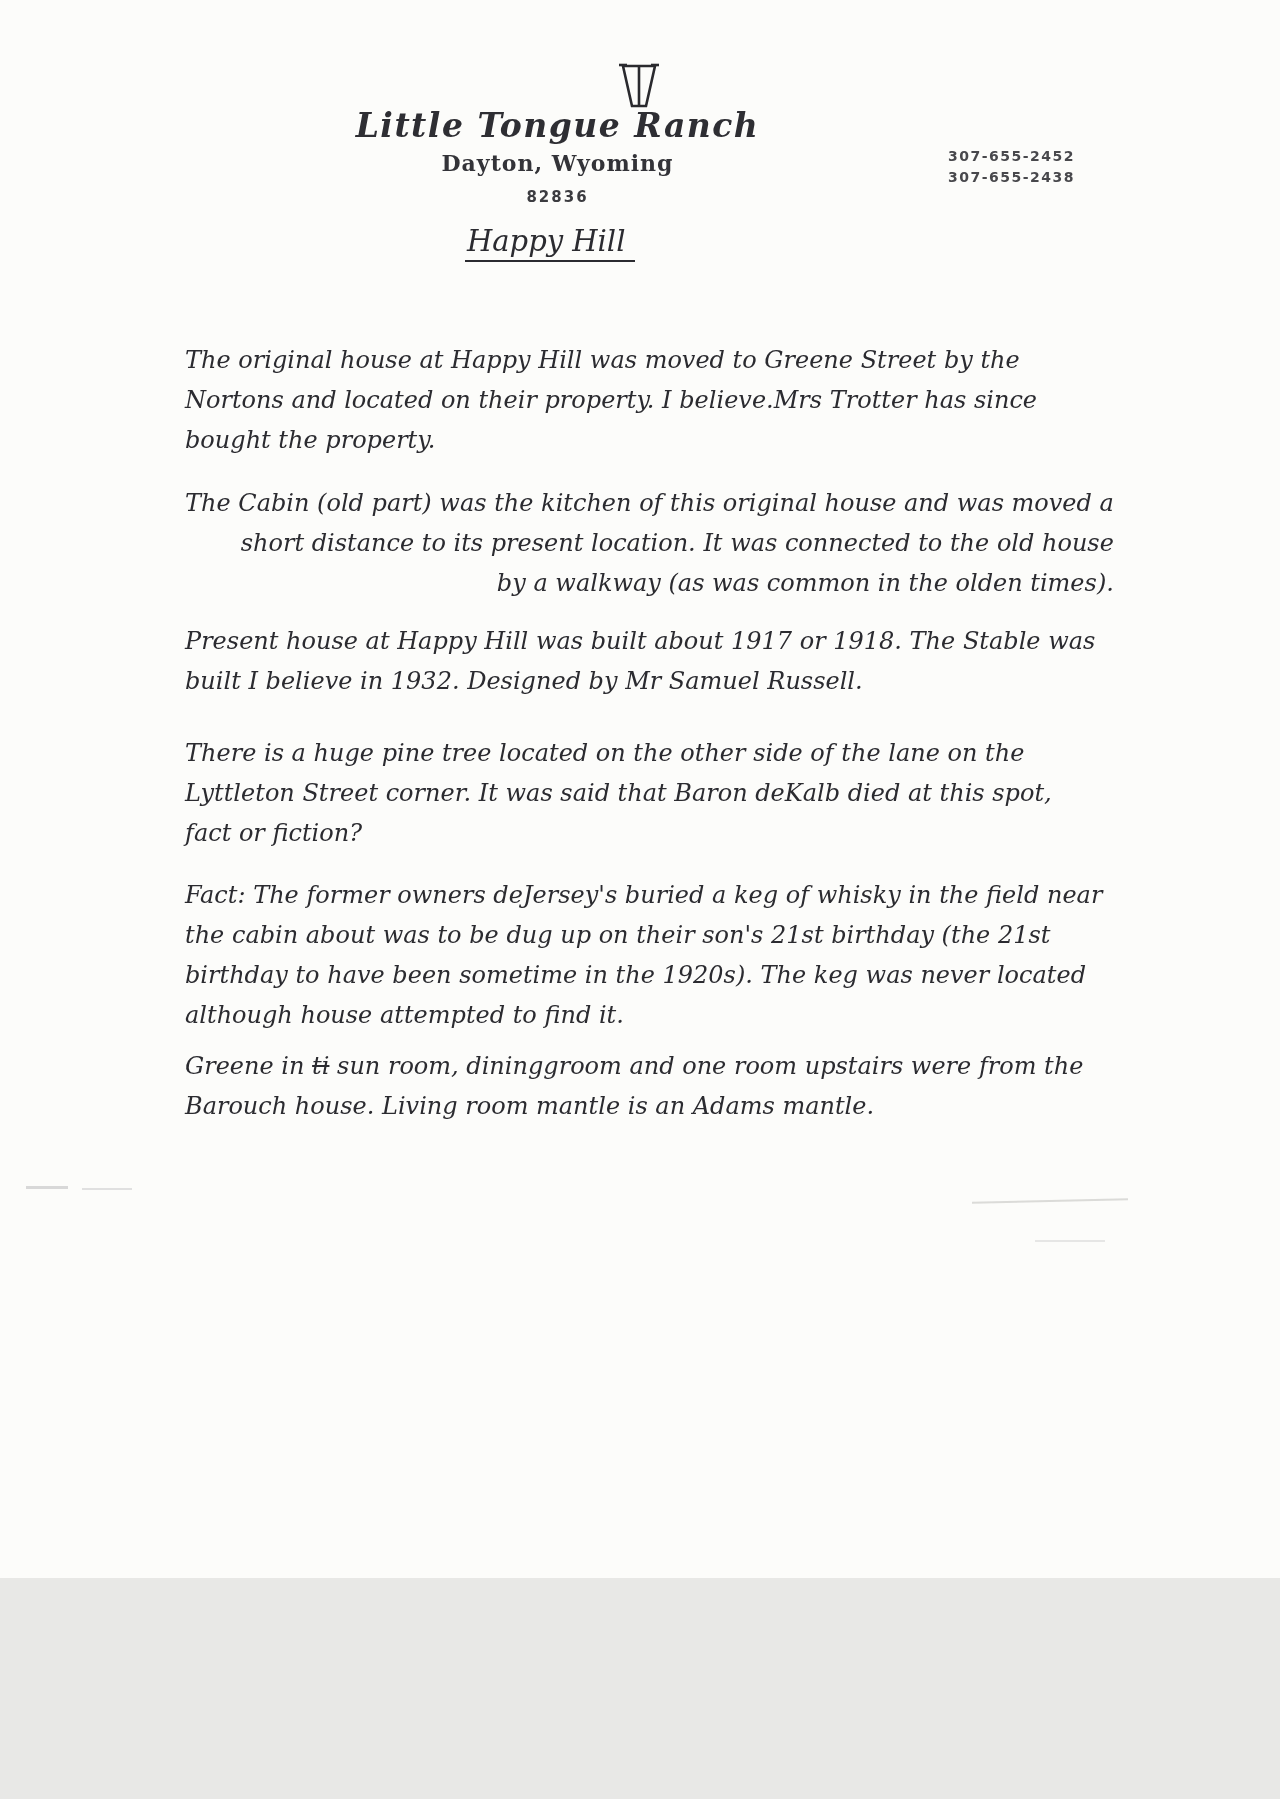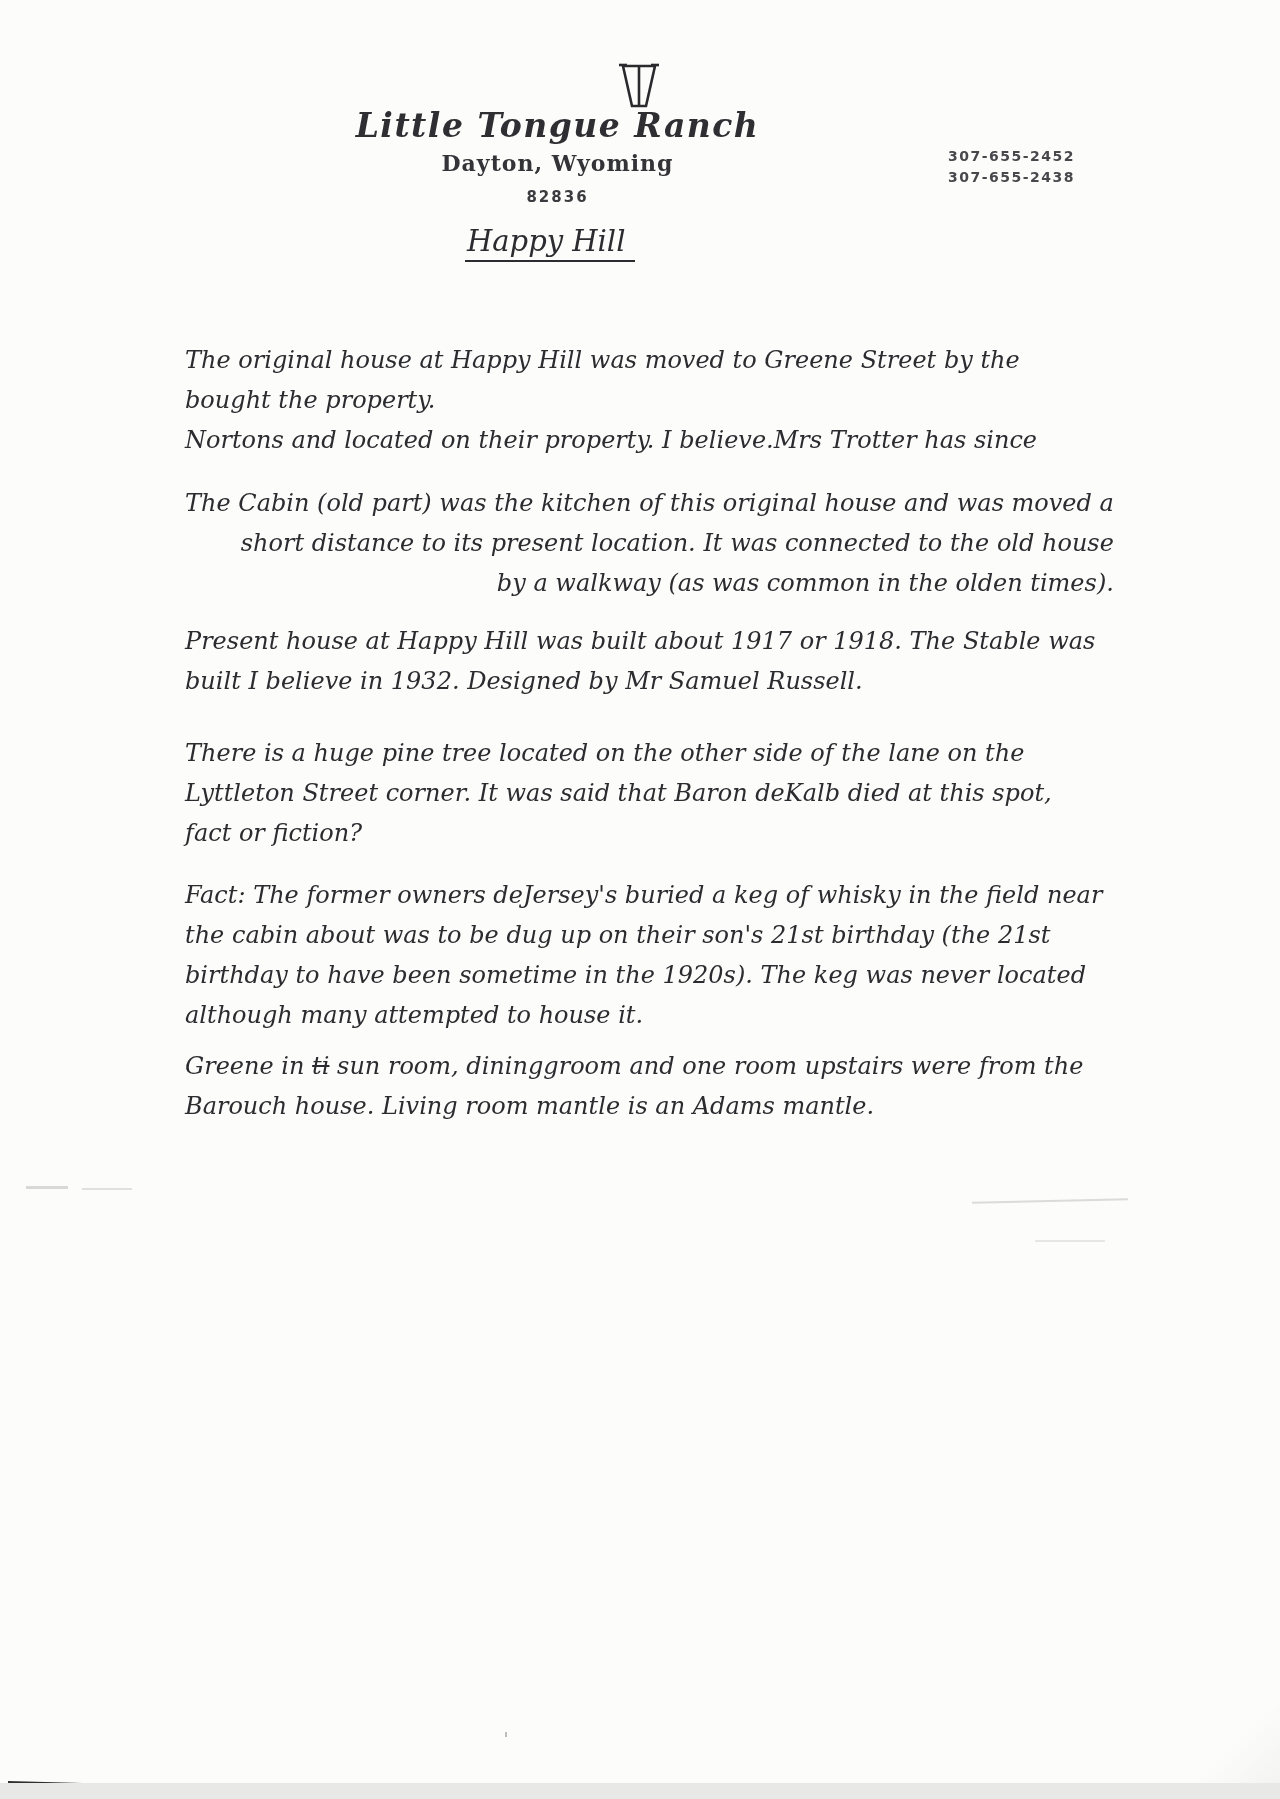--- a/index.html
+++ b/index.html
@@ -1,18 +1,18 @@
 <!DOCTYPE html>
 <html><head>
 <meta charset="utf-8">
 <style>
   html,body{margin:0;padding:0;background:#e8e8e6;}
   .page{
     position:relative;
-    width:1280px;height:1783px;
+    width:1280px;height:1578px;
     margin:0 auto;
     background:#fcfcfa;
     overflow:hidden;
     font-family:"DejaVu Serif", serif;
   }
   
   .brand-icon{position:absolute;left:615px;top:60px;}
   .ranch-name{
     position:absolute;left:0;top:106px;width:1115px;
     text-align:center;
@@ -95,42 +95,42 @@
 
   <div class="phones">
     <div>307-655-2452</div>
     <div>307-655-2438</div>
   </div>
 
   <div class="doc-title">Happy Hill</div>
 
   <div class="paragraph" style="top:340px;">
       <div class="hand-line"><span>The original house at Happy Hill was moved to Greene Street by the</span></div>
+      <div class="hand-line"><span>Nortons and located on their property. I believe.Mrs Trotter has since</span></div>
       <div class="hand-line"><span>bought the property.</span></div>
-      <div class="hand-line"><span>Nortons and located on their property. I believe.Mrs Trotter has since</span></div>
     </div>
   <div class="paragraph" style="top:483px;text-align:right;">
       <div class="hand-line"><span>The Cabin (old part) was the kitchen of this original house and was moved a</span></div>
       <div class="hand-line"><span>short distance to its present location. It was connected to the old house</span></div>
       <div class="hand-line"><span>by a walkway (as was common in the olden times).</span></div>
     </div>
   <div class="paragraph" style="top:621px;">
       <div class="hand-line"><span>Present house at Happy Hill was built about 1917 or 1918. The Stable was</span></div>
       <div class="hand-line"><span>built I believe in 1932. Designed by Mr Samuel Russell.</span></div>
     </div>
   <div class="paragraph" style="top:733px;">
       <div class="hand-line"><span>There is a huge pine tree located on the other side of the lane on the</span></div>
       <div class="hand-line"><span>Lyttleton Street corner. It was said that Baron deKalb died at this spot,</span></div>
       <div class="hand-line"><span>fact or fiction?</span></div>
     </div>
   <div class="paragraph" style="top:875px;">
       <div class="hand-line"><span>Fact: The former owners deJersey's buried a keg of whisky in the field near</span></div>
       <div class="hand-line"><span>the cabin about was to be dug up on their son's 21st birthday (the 21st</span></div>
       <div class="hand-line"><span>birthday to have been sometime in the 1920s). The keg was never located</span></div>
-      <div class="hand-line"><span>although many attempted to house it.</span></div>
+      <div class="hand-line"><span>although house attempted to find it.</span></div>
     </div>
   <div class="paragraph" style="top:1046px;">
       <div class="hand-line"><span>Greene in </span><span class="strike">ti</span><span> sun room, dininggroom and one room upstairs were from the</span></div>
       <div class="hand-line"><span>Barouch house. Living room mantle is an Adams mantle.</span></div>
     </div>
 
   <div class="artifact dash1"></div>
   <div class="artifact dash2"></div>
   <div class="artifact streak1"></div>
   <div class="artifact streak2"></div>

